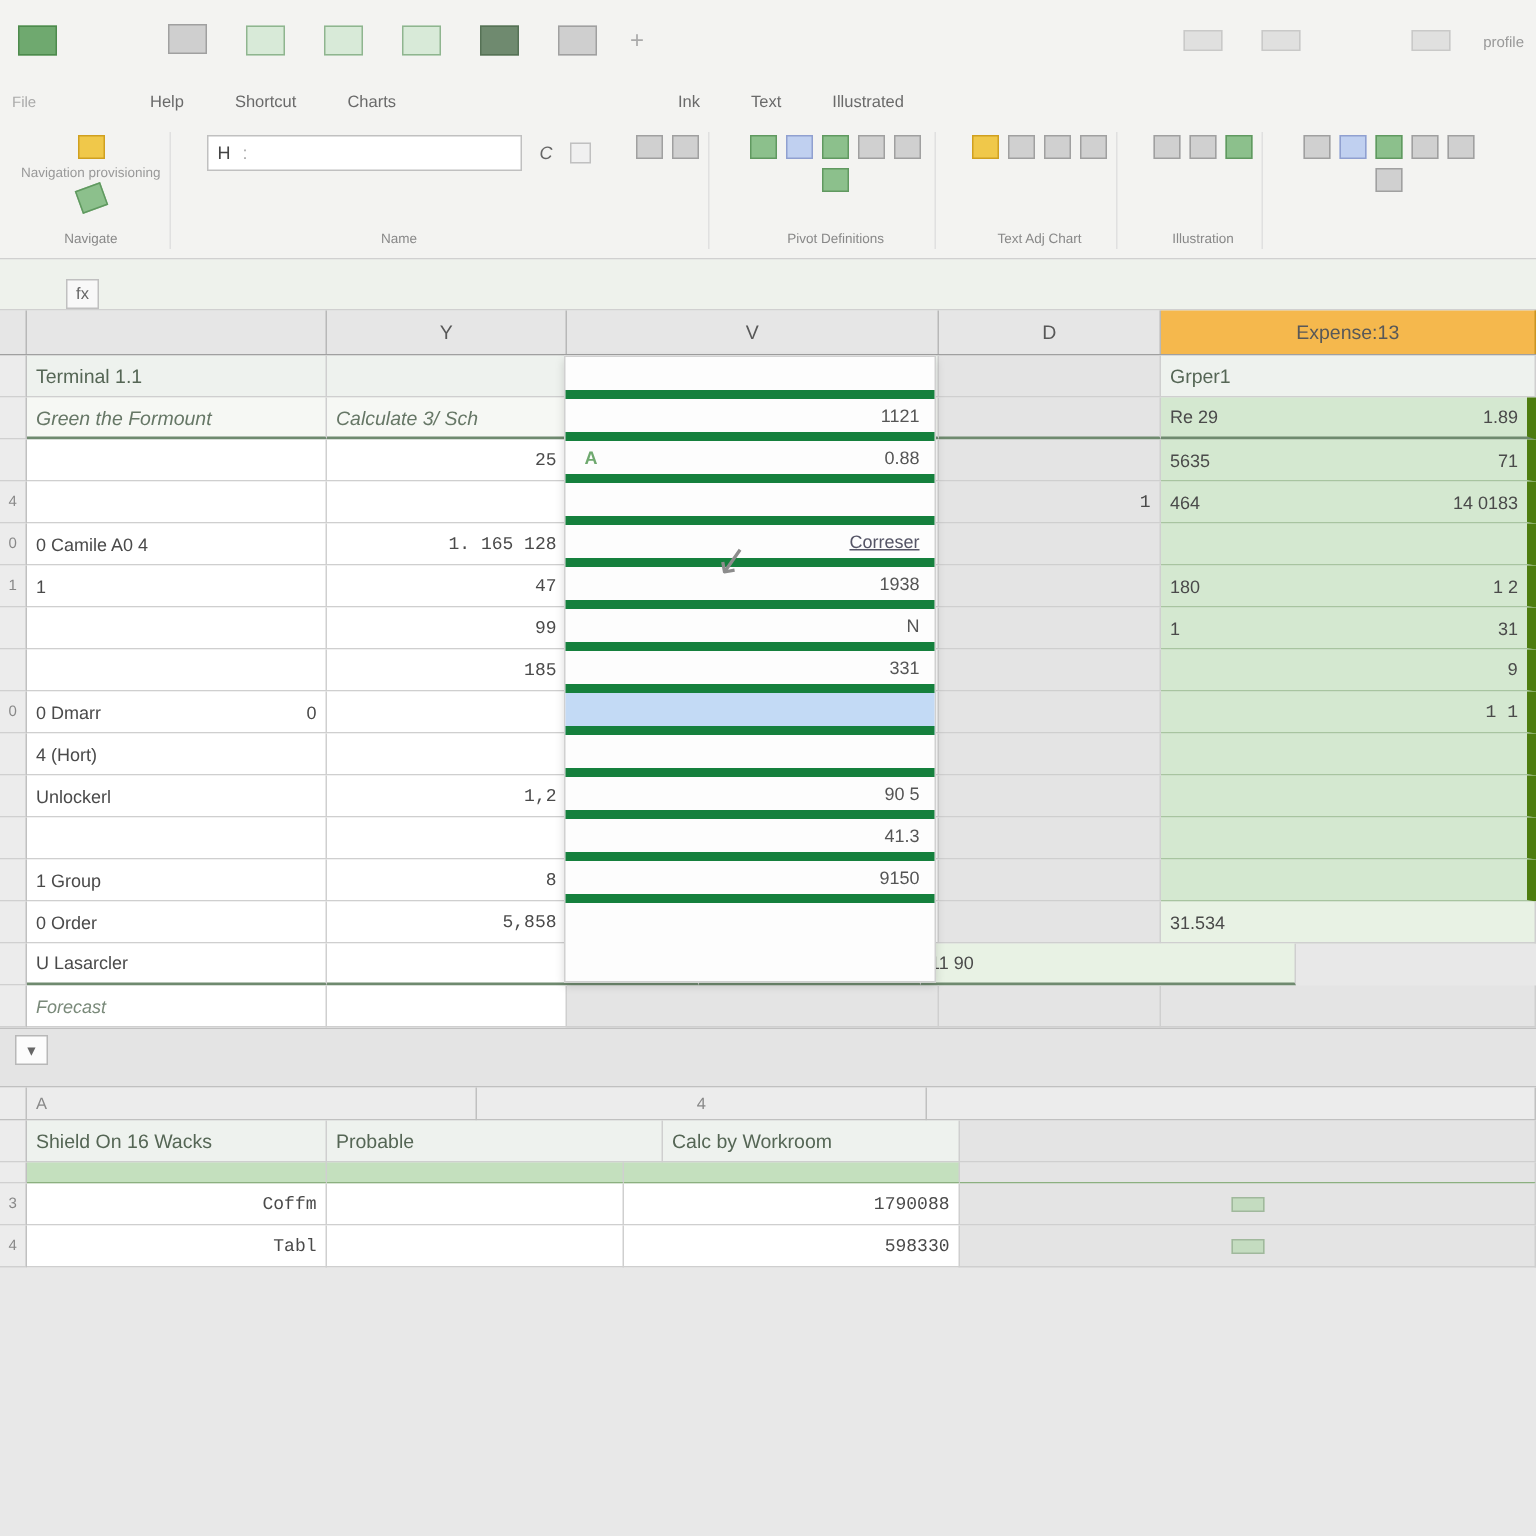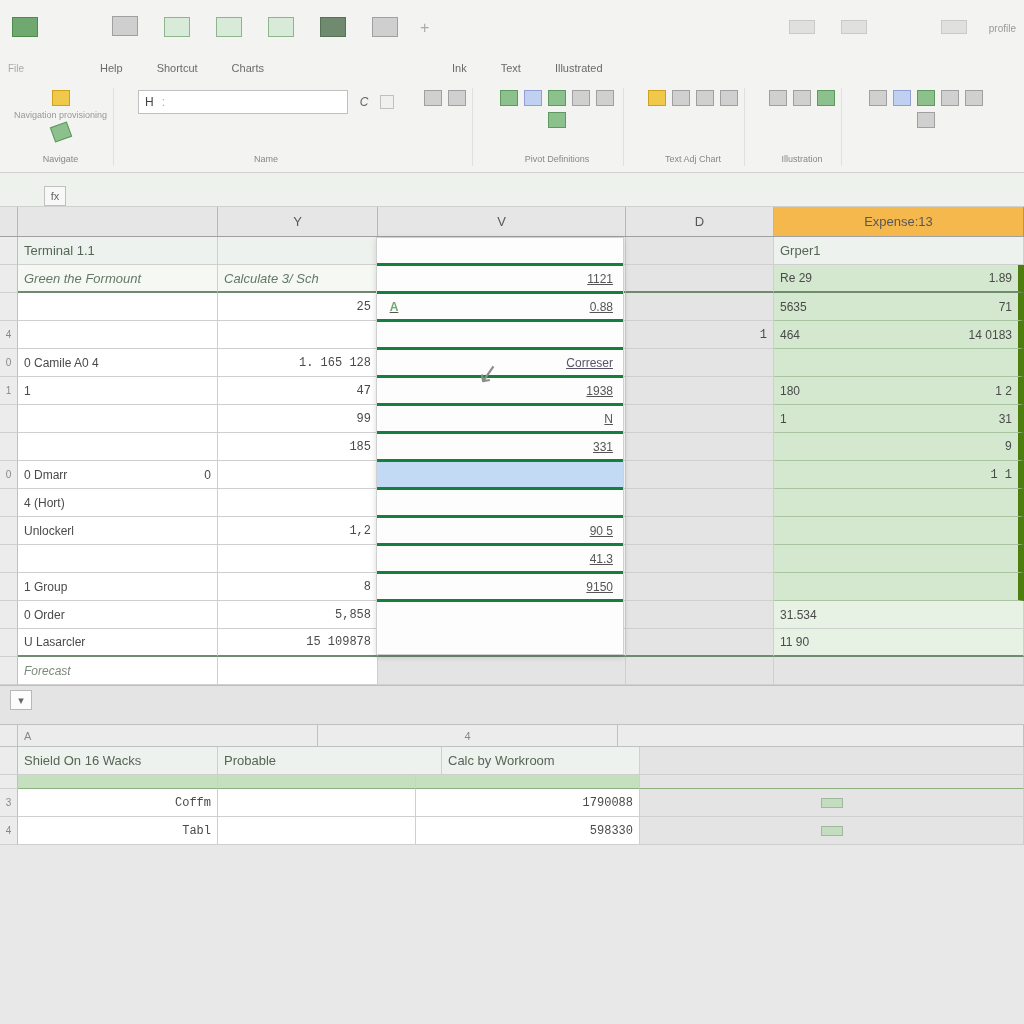--- a/index.html
+++ b/index.html
@@ -50,21 +50,21 @@
 .cell.hdr-row { background: #f6f8f4; font-style: italic; color: #667766; border-bottom: 1px solid #8ca88c; font-size: 13px; }
 .cell.section-hdr { background: #eef2ee; color: #556655; font-size: 13px; }
 .cell.green-fill { background: #d4e8d0; border-right: 6px solid #4d7c0f; border-bottom: 1px solid #a8c4a0; }
 .cell.num { justify-content: flex-end; font-family: "Courier New", monospace; font-size: 12px; }
 .cell.grey-block { background: #e4e4e4; }
 .row.thick-bottom .cell { border-bottom: 2px solid #6f8a6f; }
 .row.green-strip .cell { background: #c4e0be; border-bottom: 1px solid #8cb080; }
 
 
 .popup { position: absolute; left: 376px; top: 0; width: 248px; height: 418px; background: #fdfdfd; border: 1px solid #d0d0d0; box-shadow: 0 2px 6px rgba(0,0,0,0.15); display: flex; flex-direction: column; font-size: 12px; }
-.popup .p-row { height: 28px; display: flex; align-items: center; justify-content: flex-end; padding: 0 10px; border-bottom: 3px solid #15803d; color: #555; text-decoration: underline; }
+.popup .p-row { height: 28px; display: flex; align-items: center; justify-content: flex-end; padding: 0 10px; border-bottom: 6px solid #15803d; color: #555; }
 .popup .p-row.left { justify-content: flex-start; gap: 6px; }
 .popup .p-row.highlight { background: #c3daf5; }
 .popup .p-row .p-icon { width: 14px; height: 14px; display: flex; align-items: center; justify-content: center; color: #6fa96f; font-weight: bold; font-size: 12px; }
 .popup .p-row .p-text { color: #556; text-decoration: underline; }
 .popup .arrow { position: absolute; left: 100px; top: 120px; font-size: 26px; color: #8c8c8c; transform: rotate(-10deg); }
 
 
 .bottom-sep { height: 40px; background: #e4e4e4; border-top: 1px solid #c0c0c0; border-bottom: 1px solid #c0c0c0; display:flex; align-items:flex-start; padding:4px 0 0 10px;}
 .bottom-sep .btn { width: 22px; height: 20px; border: 1px solid #b8b8b8; background: #fcfcfc; font-size: 11px; display:flex;align-items:center;justify-content:center;color:#666; }
 
@@ -363,21 +363,20 @@
     <div class="cell w-a">0 Order</div>
     <div class="cell num w-b">5,858</div>
     <div class="cell w-c"></div>
     <div class="cell grey-block w-d"></div>
     <div class="cell w-e" style="background:#e8f2e4">31.534</div>
   </div>
 
   <div class="row thick-bottom">
     <div class="row-hdr"></div>
     <div class="cell w-a">U Lasarcler</div>
-    <div class="cell num w-b">15 109878</div>
     <div class="cell w-c"></div>
     <div class="cell grey-block w-d"></div>
     <div class="cell w-e" style="background:#e8f2e4">11 90</div>
   </div>
 
   <div class="row">
     <div class="row-hdr"></div>
     <div class="cell w-a" style="color:#7a8a7a;font-style:italic">Forecast</div>
     <div class="cell w-b"></div>
     <div class="cell w-c grey-block"></div>

